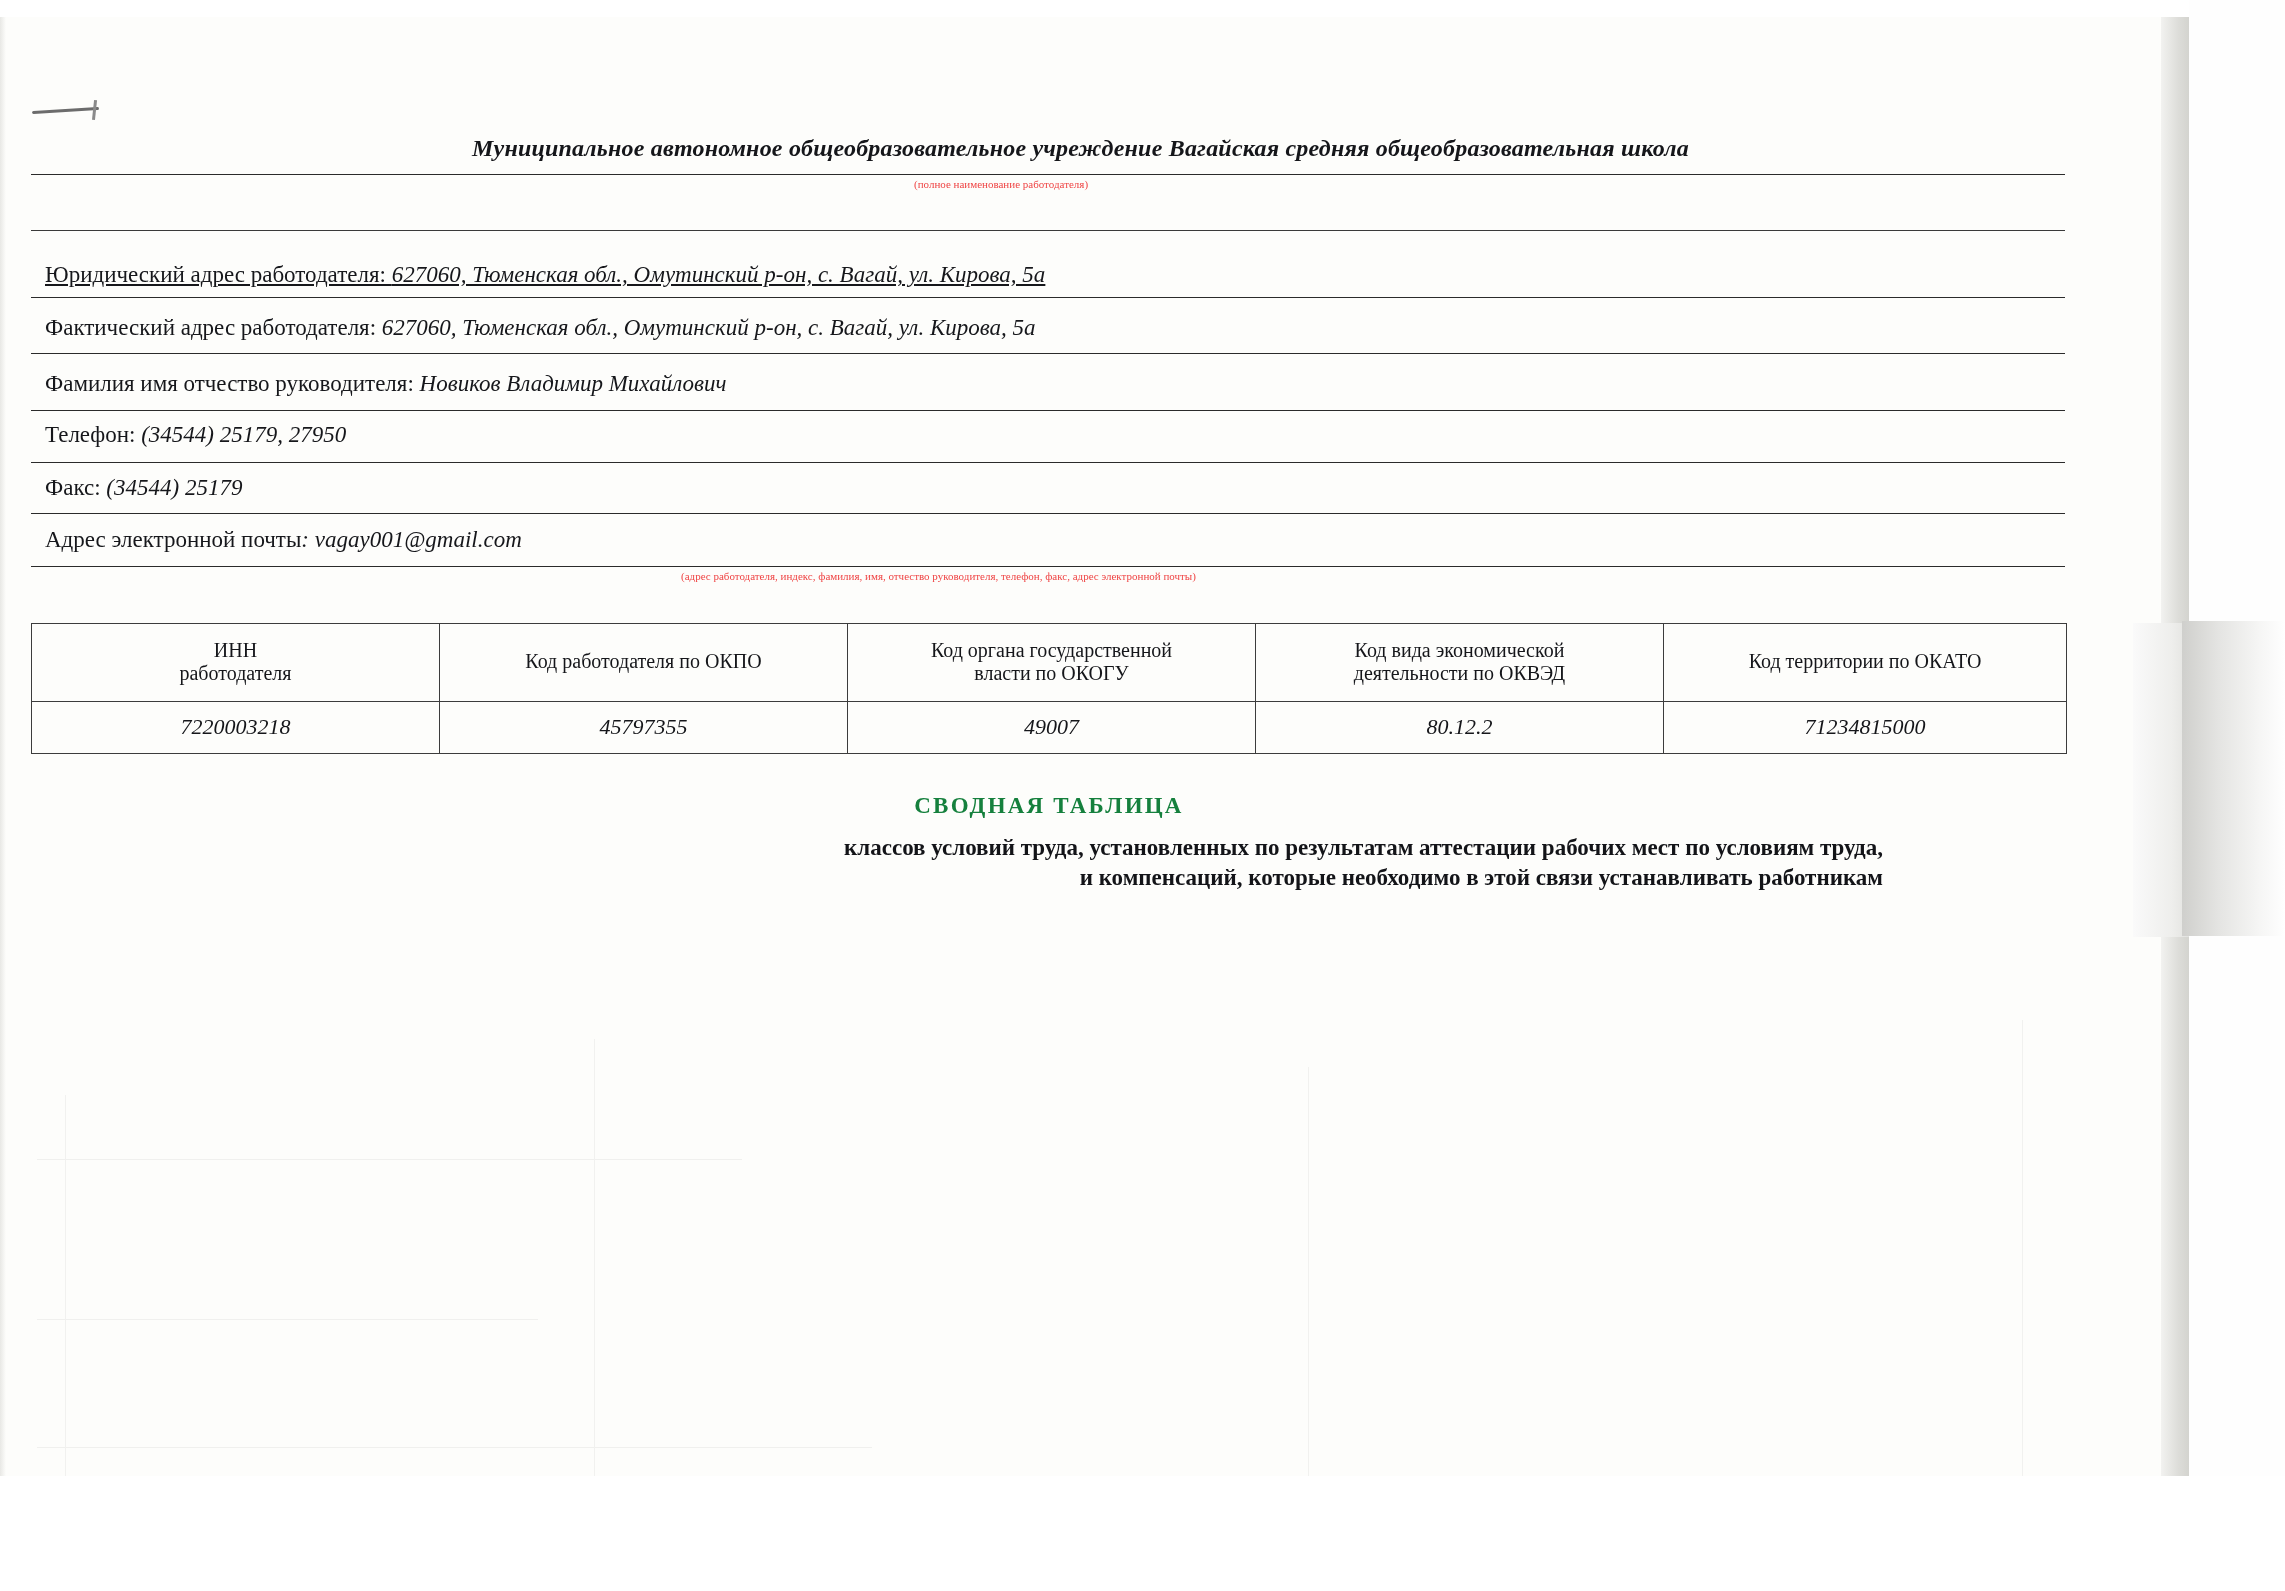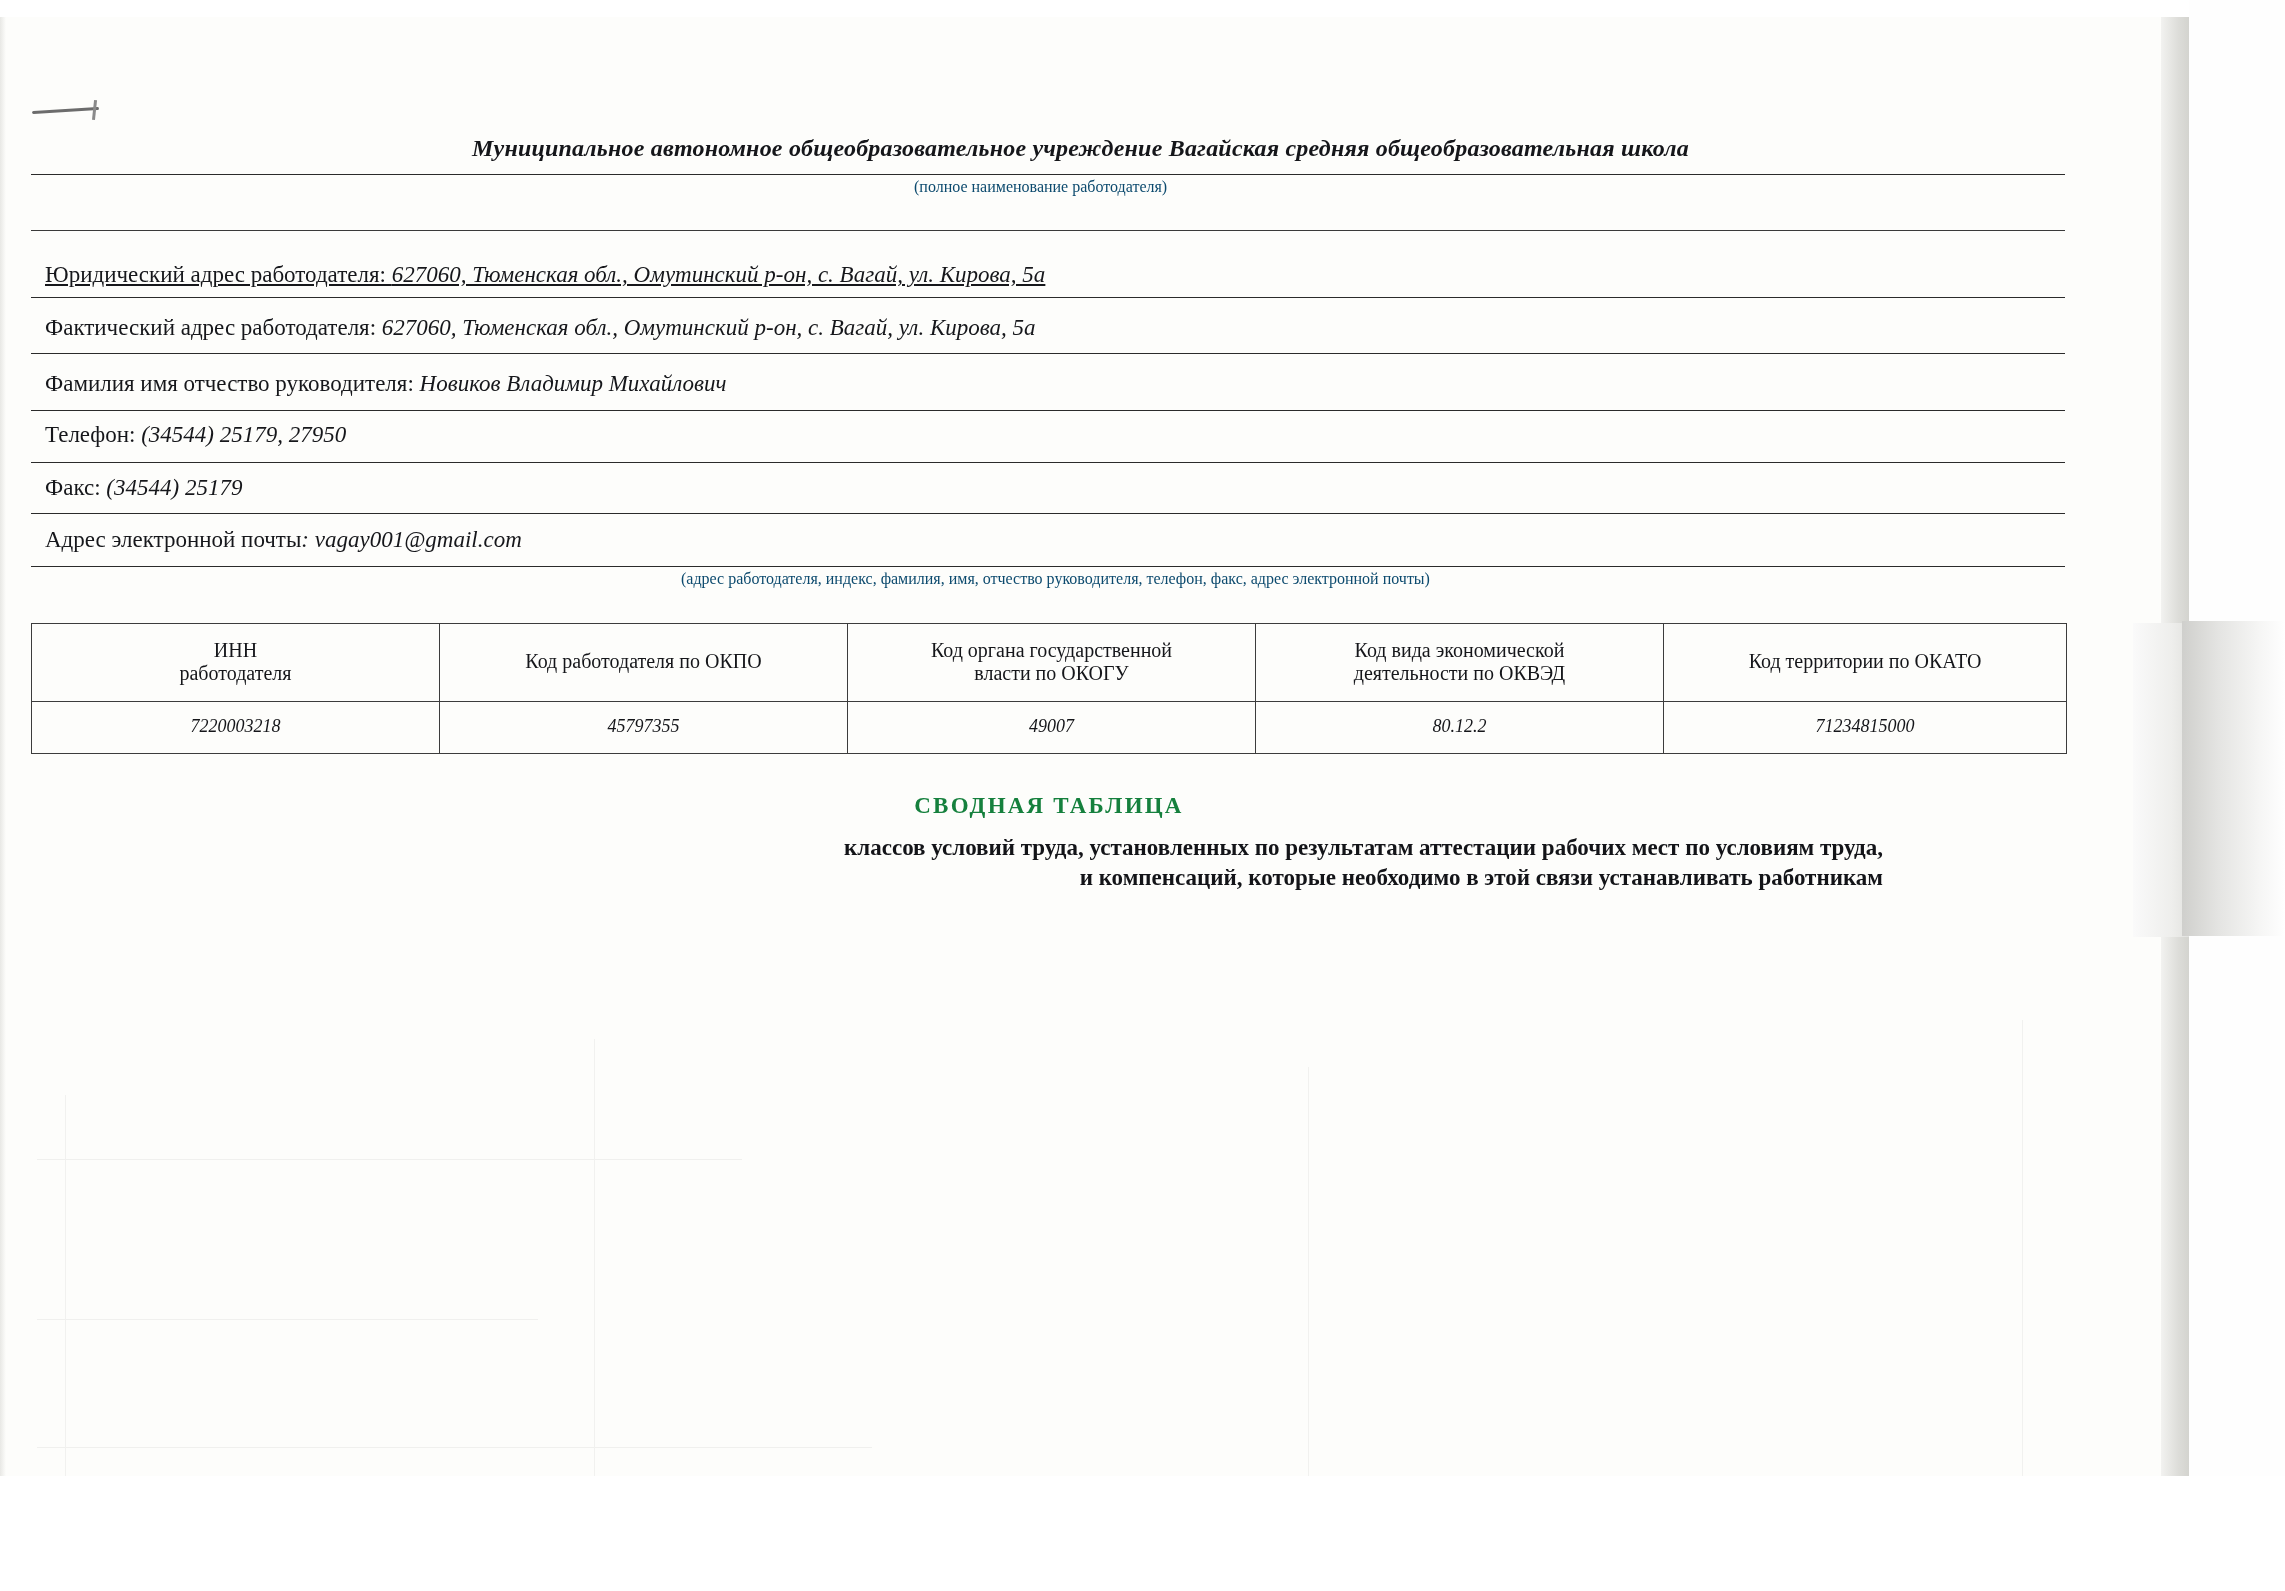--- a/index.html
+++ b/index.html
@@ -104,22 +104,22 @@
   }
   .rule {
     position: absolute;
     background: #2b2b2b;
     height: 0.9px;
   }
   .rule.thin { background: #3a3a3a; }
 
   .caption-small {
     position: absolute;
-    font-size: 16px;
-    color: #0c4a6e;
+    font-size: 11px;
+    color: #ef4444;
     font-family: "Liberation Serif", serif;
   }
 
   .field-row {
     position: absolute;
     font-size: 23px;
     color: #16171b;
     white-space: nowrap;
   }
   .field-label { font-style: normal; }
@@ -142,21 +142,21 @@
   .codes-table th {
     font-weight: normal;
     font-size: 20px;
     line-height: 1.16;
     padding: 8.3px 5.6px 9.3px;
     height: 59px;
     vertical-align: middle;
   }
   .codes-table td {
     font-style: italic;
-    font-size: 18px;
+    font-size: 22px;
     padding: 6.5px 5.6px 8.3px;
     height: 37px;
   }
 
   
   .summary-title {
     position: absolute;
     left: 31px;
     top: 793px;
     width: 2036px;

